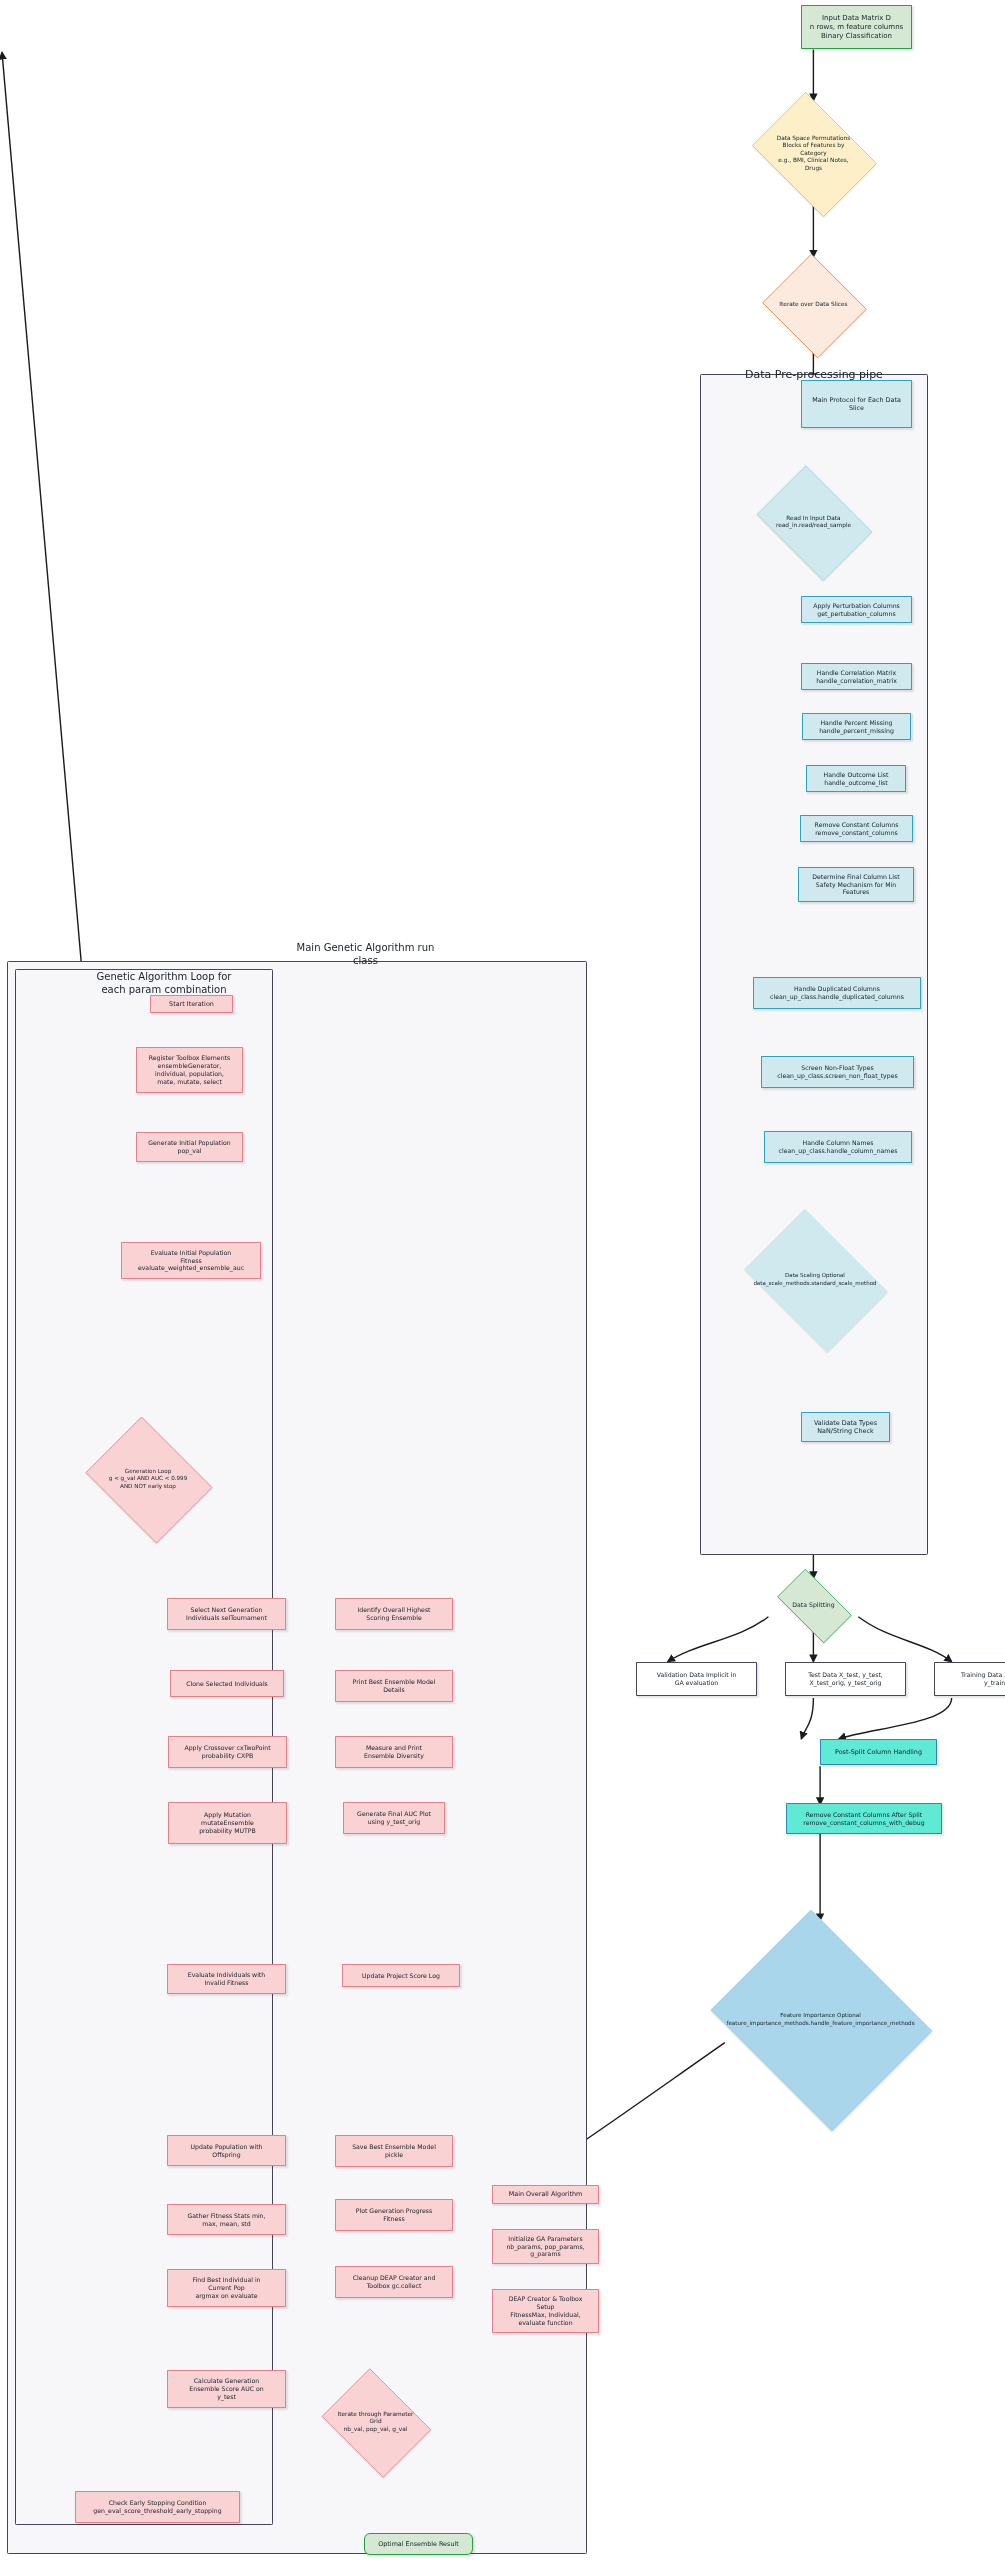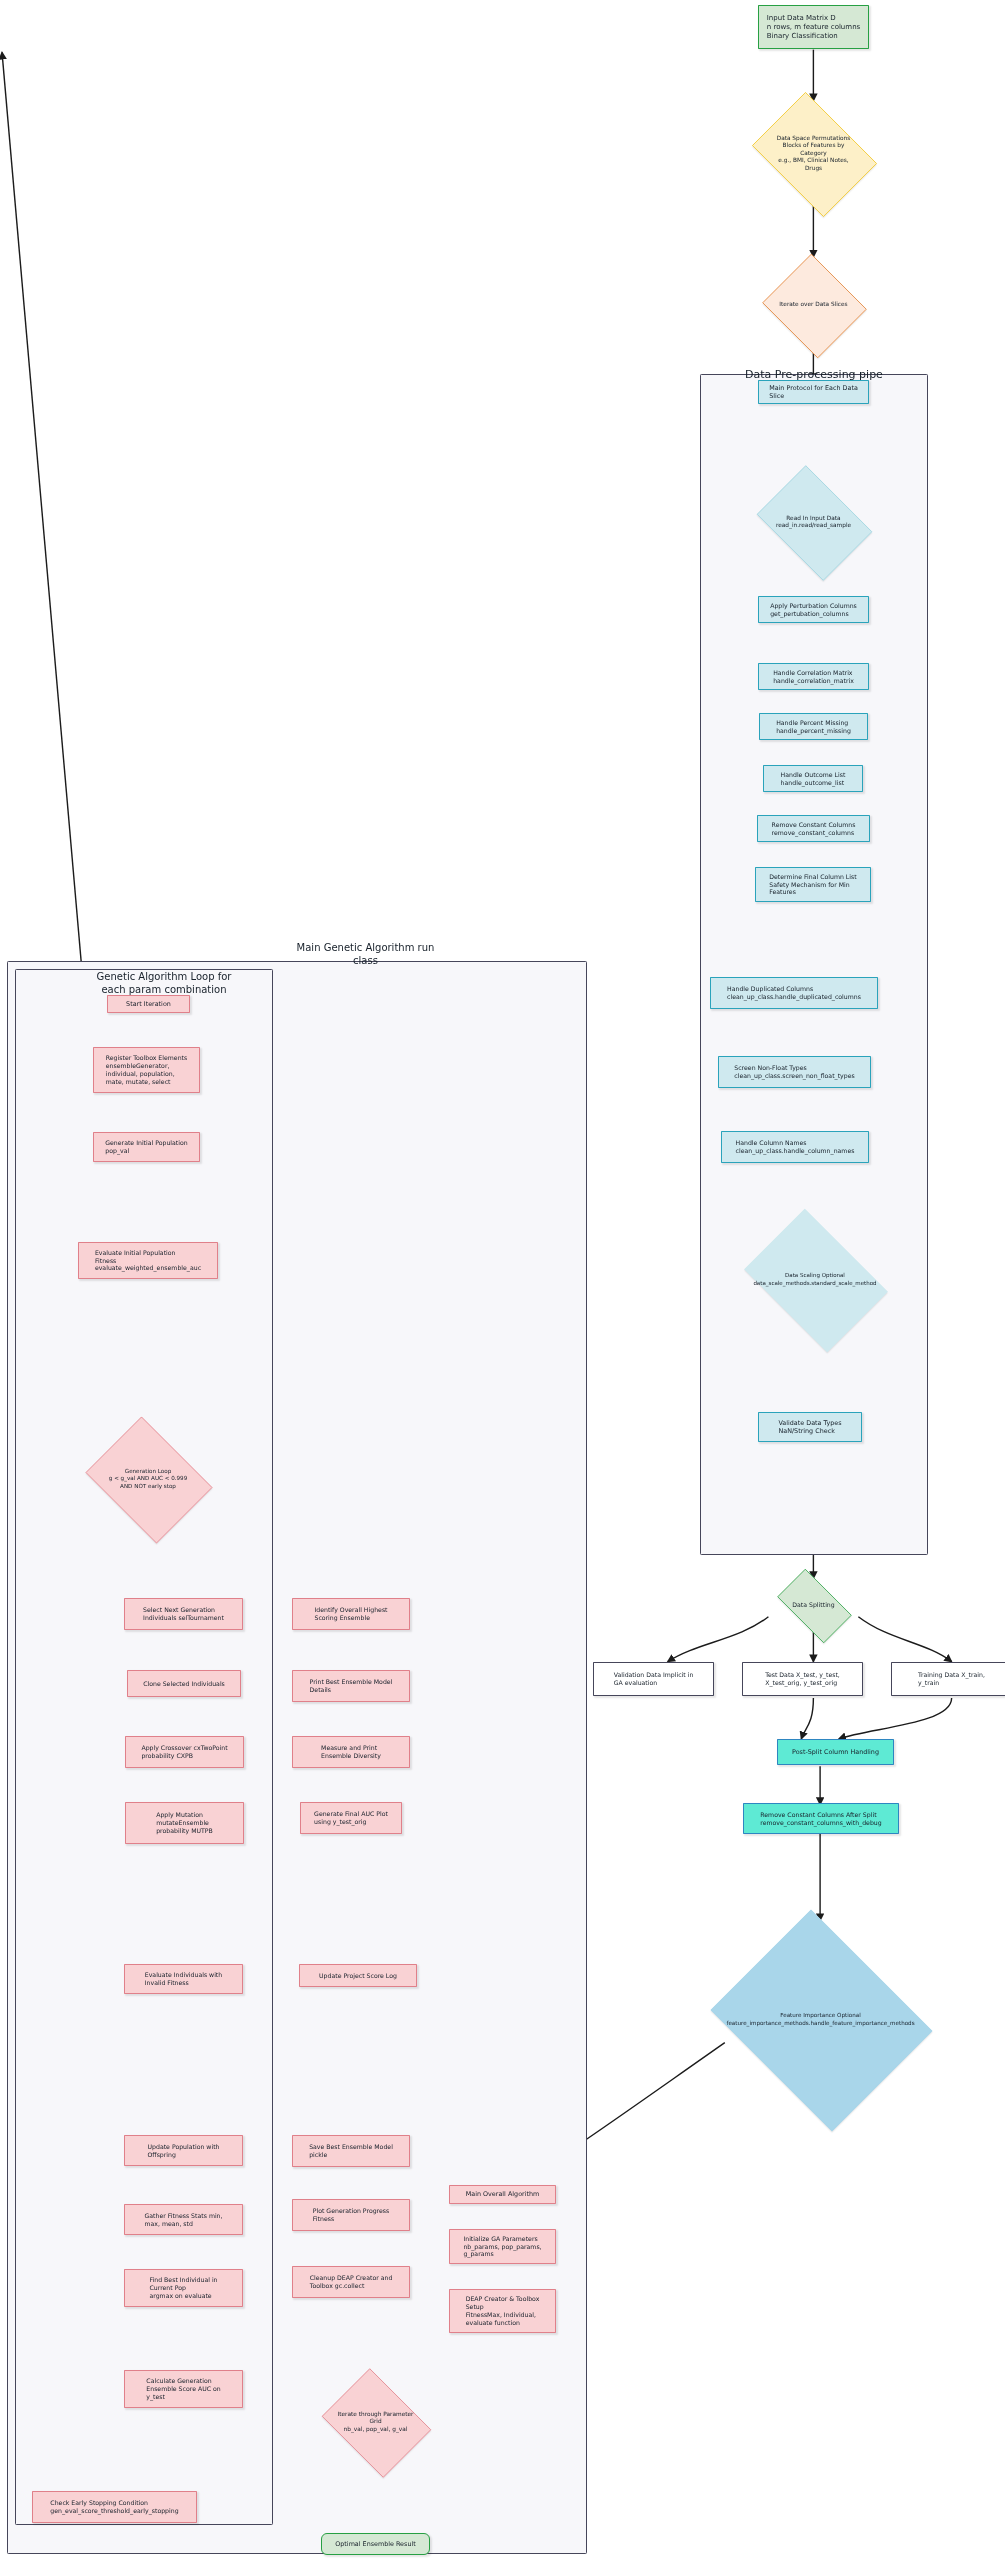--- a/index.html
+++ b/index.html
@@ -1,22 +1,22 @@
 <!DOCTYPE html>
 <html style="font-size:10.7px"><head>
 <meta charset="utf-8">
 <style>
   html,body{margin:0;padding:0;background:#ffffff;}
   body{font-family:"DejaVu Sans","Liberation Sans",sans-serif;}
   #canvas{position:relative;width:1006px;height:2576px;background:#ffffff;overflow:hidden;}
   svg#edges{position:absolute;left:0;top:0;width:1006px;height:2576px;pointer-events:none;}
 
   .node{position:absolute;box-sizing:border-box;display:flex;align-items:center;
-        justify-content:center;line-height:1.28;
-        white-space:pre-line;z-index:3;}
+        justify-content:center;text-align:center;line-height:1.28;
+        white-space:pre-line;z-index:3;margin-left:43px;}
   .rect{border-width:0.7px;border-style:solid;border-radius:0.7px;
         box-shadow:1.3px 1.3px 2px rgba(0,0,0,.10);}
 
   
   .green{background:#d5e8d4;border-color:#27a043;color:#17202a;}
   .green2{background:#d5e8d4;border-color:#27a043;color:#17202a;border-radius:6px;}
   .cyan{background:#cfe9ef;border-color:#2aa3bb;color:#17202a;}
   .blue{background:#5eead4;border-color:#2e86c1;color:#17202a;}
   .pink{background:#f9d2d4;border-color:#e0808a;color:#17202a;}
   .plain{background:#ffffff;border-color:#46465a;color:#17202a;}
@@ -150,21 +150,21 @@
 Category
 e.g., BMI, Clinical Notes,
 Drugs</div>
   </div>
 
   <div class="diamond d-orange" style="left:759px;top:257px;width:109px;height:96px;">
     <div class="shape"></div>
     <div class="dlabel" style="font-size:5.8px;">Iterate over Data Slices</div>
   </div>
 
-  <div class="node rect cyan" style="left:758px;top:380px;width:111px;height:24px;font-size:6.4px;">Main Protocol for Each Data
+  <div class="node rect cyan" style="left:758px;top:380px;width:111px;height:48px;font-size:6.4px;">Main Protocol for Each Data
 Slice</div>
 
   <div class="diamond d-cyan" style="left:748px;top:474px;width:131px;height:96px;">
     <div class="shape"></div>
     <div class="dlabel" style="font-size:5.8px;">Read In Input Data
 read_in.read/read_sample</div>
   </div>
 
   <div class="node rect cyan" style="left:758px;top:596px;width:111px;height:27px;font-size:6.2px;">Apply Perturbation Columns
 get_pertubation_columns</div>
@@ -193,21 +193,21 @@
 
   <div class="node rect cyan" style="left:721px;top:1131px;width:148px;height:32px;font-size:6.2px;">Handle Column Names
 clean_up_class.handle_column_names</div>
 
   <div class="diamond d-cyan-plain" style="left:733px;top:1220px;width:164px;height:119px;">
     <div class="shape"></div>
     <div class="dlabel" style="font-size:5.5px;">Data Scaling Optional
 data_scale_methods.standard_scale_method</div>
   </div>
 
-  <div class="node rect cyan" style="left:758px;top:1412px;width:104px;height:30px;font-size:6.4px;">Validate Data Types
+  <div class="node rect cyan" style="left:758px;top:1412px;width:89px;height:30px;font-size:6.4px;">Validate Data Types
 NaN/String Check</div>
 
   <div class="diamond d-green" style="left:768px;top:1578px;width:91px;height:54px;">
     <div class="shape"></div>
     <div class="dlabel" style="font-size:6.2px;">Data Splitting</div>
   </div>
 
   <div class="node rect plain" style="left:593px;top:1662px;width:121px;height:34px;font-size:6.2px;">Validation Data Implicit in
 GA evaluation</div>
 

